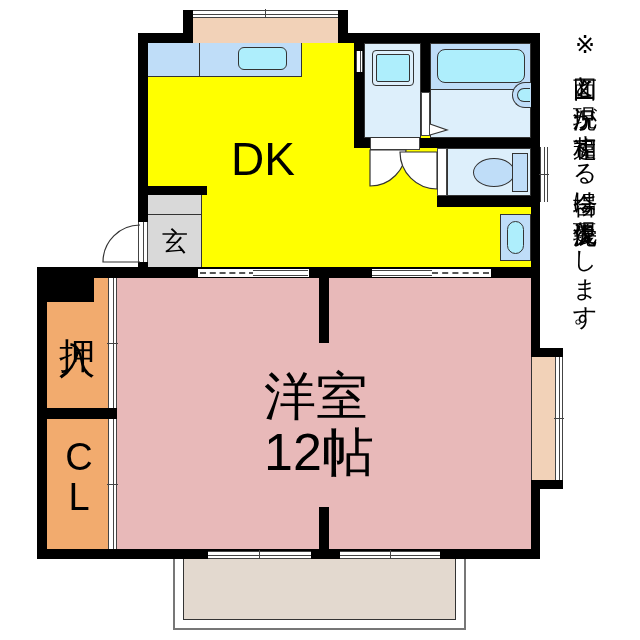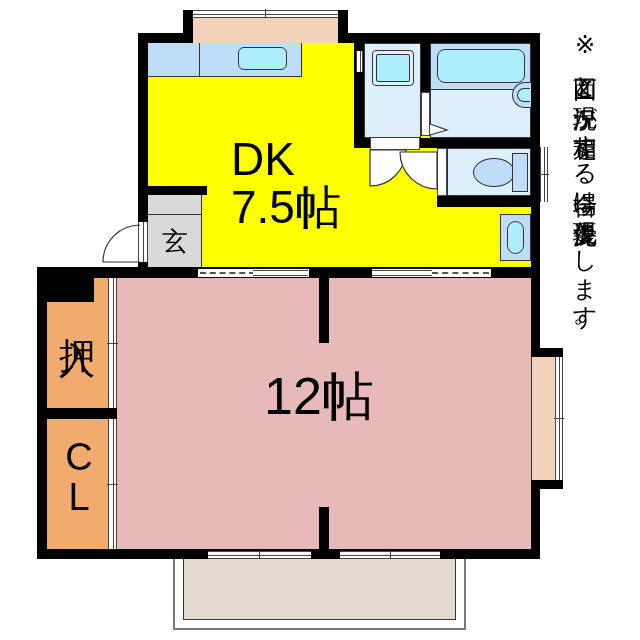--- a/index.html
+++ b/index.html
@@ -149,24 +149,24 @@
     <g fill="none" stroke="#333" stroke-width="1.2">
       <path d="M140,262 L103,262 A37,37 0 0 1 140,225"></path>
     </g>
     <g fill="#fff" stroke="#333" stroke-width="1.2">
       <path d="M430,124 L447,130 L430,135"></path>
     </g>
   </svg>
 
   <div class="label" style="left:231px;top:136px;font-size:46px;">
     <div style="height:48px;">DK</div>
-    <div>7.5帖</div>
   </div>
 
   <div class="label" style="left:264px;top:370px;font-size:52px;">
+    <div style="height:56px;">洋室</div>
     <div>12帖</div>
   </div>
 
   <div class="label vertical" style="left:59px;top:310px;font-size:36px;letter-spacing:2px;">押入</div>
 
   <div class="label" style="left:60px;top:438px;width:38px;text-align:center;font-size:38px;">
     <div style="height:40px;">C</div>
     <div>L</div>
   </div>
 

